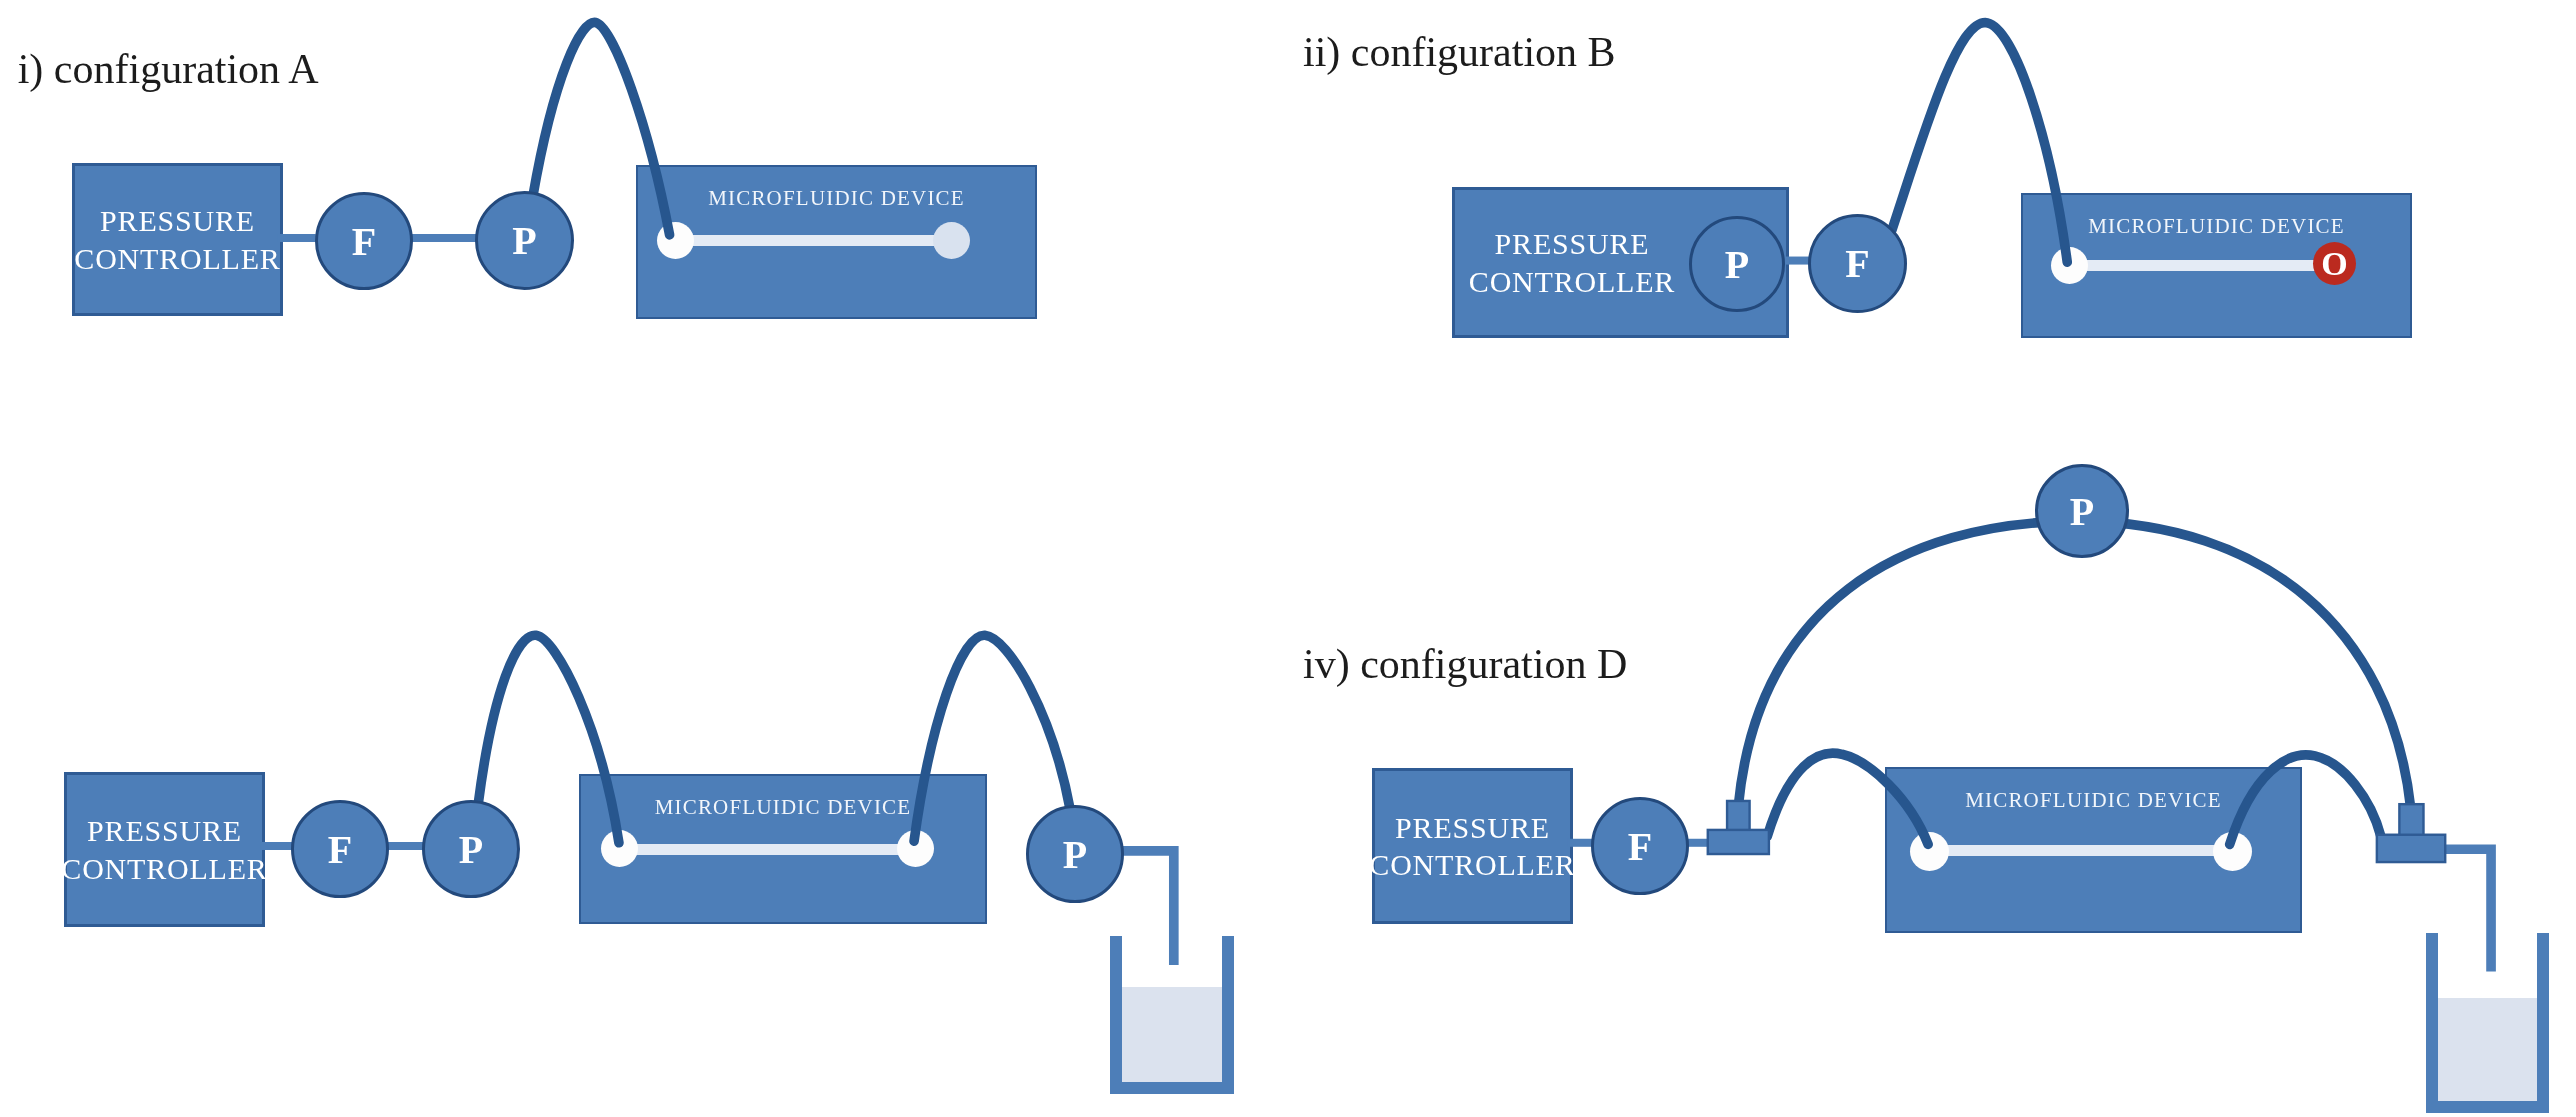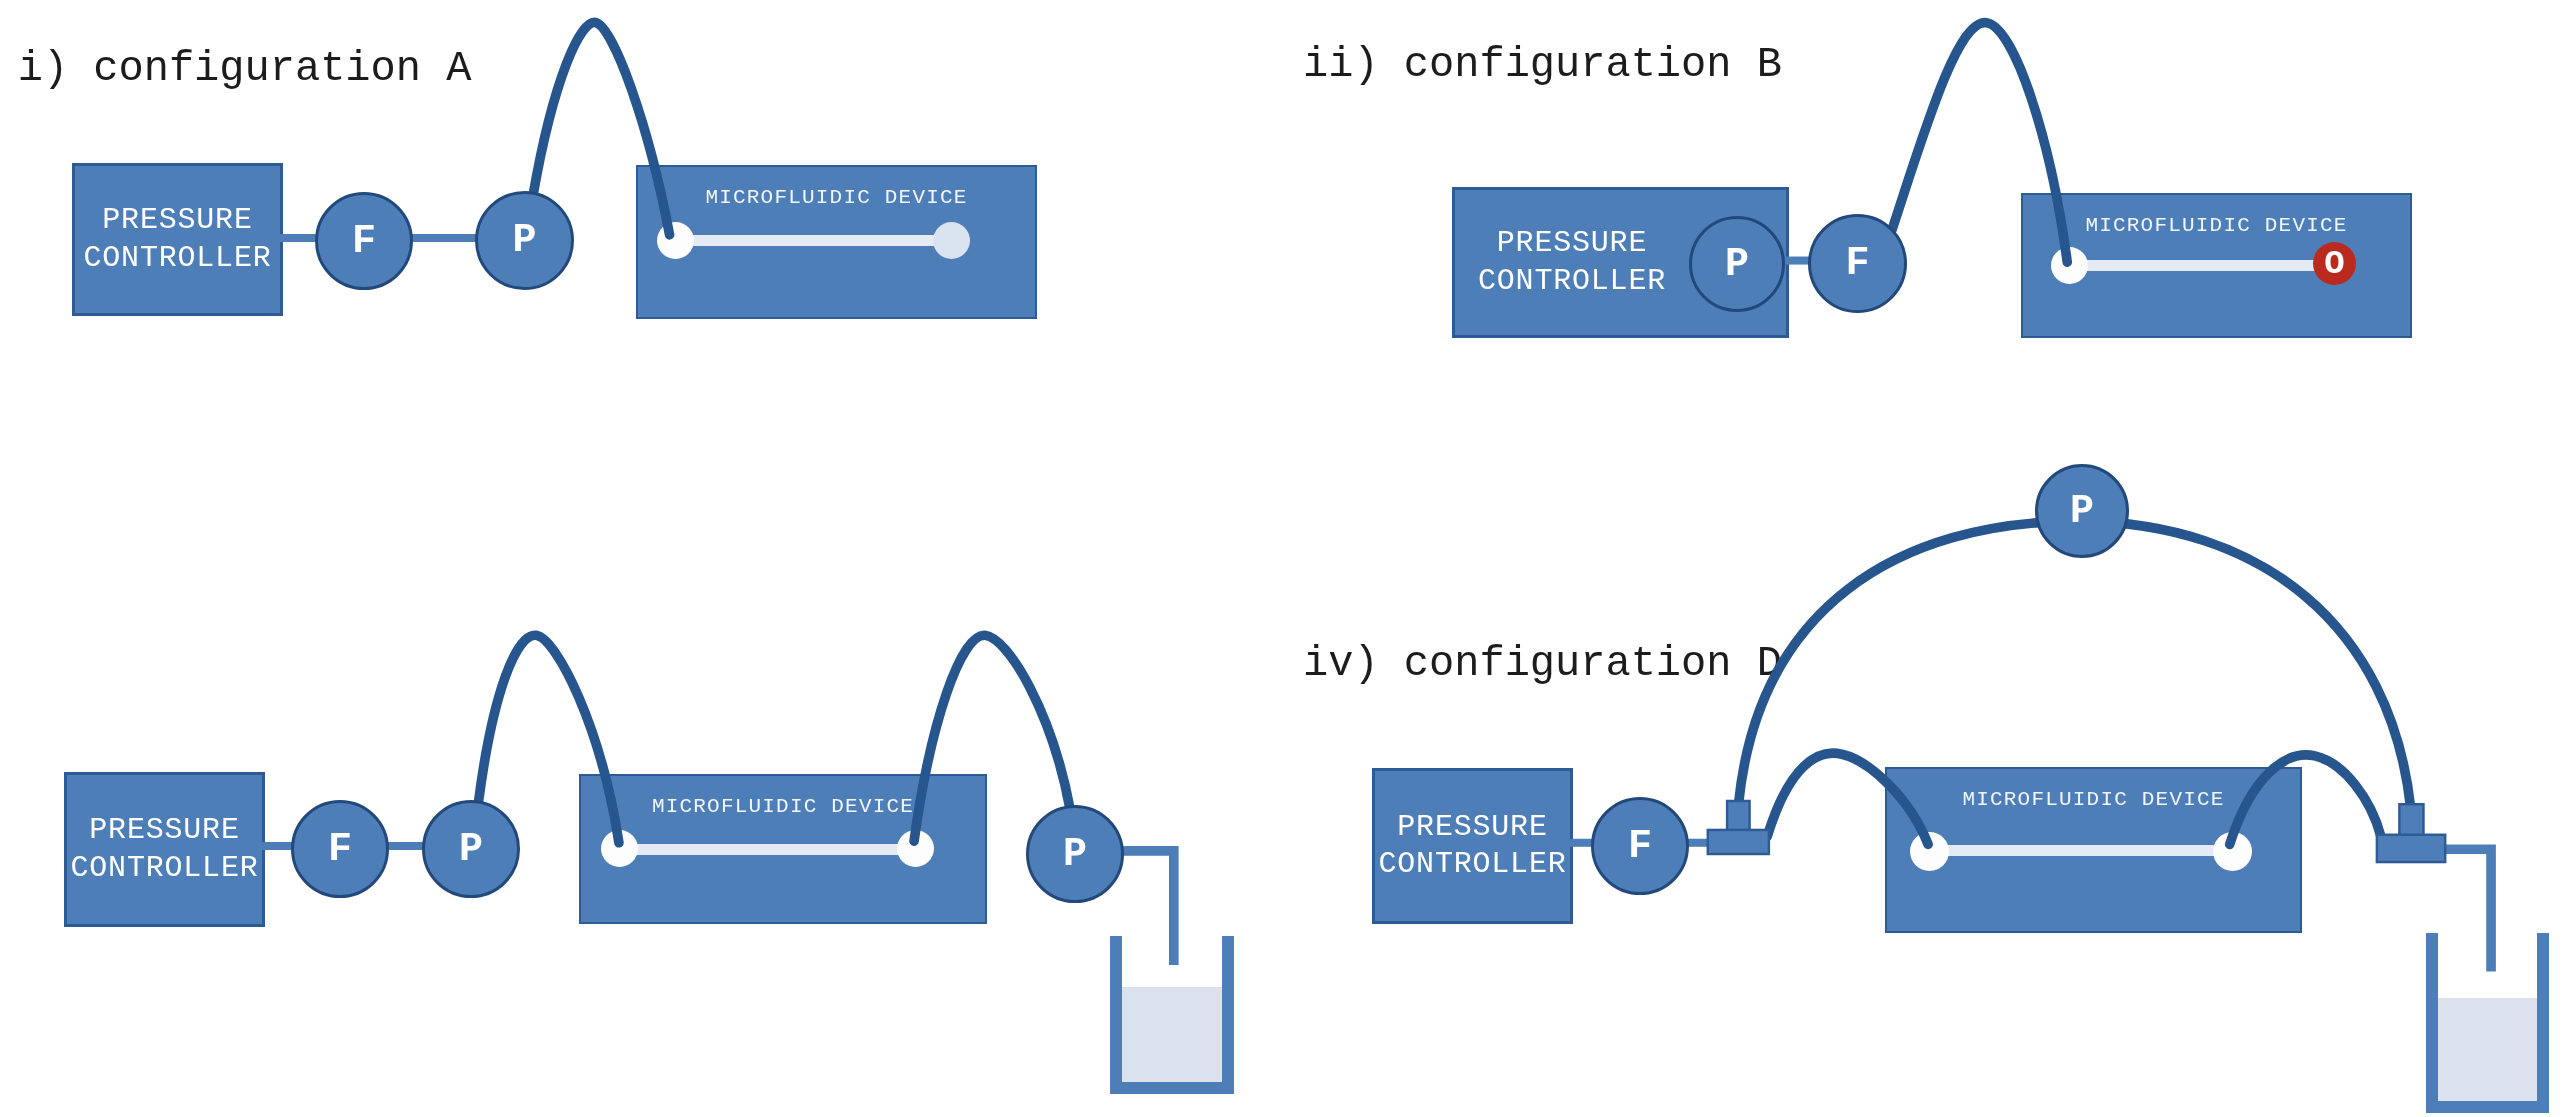--- a/index.html
+++ b/index.html
@@ -1,17 +1,17 @@
 <!DOCTYPE html>
 <html style="font-size:13px"><head>
 <meta charset="utf-8">
 <style>
   html,body{margin:0;padding:0;background:#ffffff;}
   .stage{position:relative;width:2576px;height:1117px;background:#ffffff;overflow:hidden;
-         font-family:Liberation Mono, monospace;}
+         font-family:Liberation Serif, serif;}
   .cfg-label{position:absolute;font-size:42px;color:#1c1c1c;white-space:nowrap;}
   .pc-box{position:absolute;background:#4d7eb8;border:3.2px solid #2f5b94;color:#ffffff;
           display:flex;flex-direction:column;align-items:center;justify-content:center;
           text-align:center;font-size:30px;line-height:1.25;letter-spacing:0.8px;z-index:1;}
   .device{position:absolute;background:#4d7eb8;border:2.4px solid #2f5b94;z-index:1;padding-left:31px;}
   .device-label{position:absolute;top:19.3px;left:0;right:0;text-align:center;color:#f2f6fb;
           font-size:21px;letter-spacing:1.2px;white-space:nowrap;}
   .channel{position:absolute;background:#e4ebf5;border-radius:4.8px;z-index:1;}
   .port{position:absolute;border-radius:50%;z-index:1;}
   .port.white{background:#fdfdfd;}
@@ -72,21 +72,21 @@
   <div class="node" style="left:475px;top:191px;width:93px;height:93px">
     <span>P</span>
   </div>
   <div class="device" style="left:636px;top:165px;width:366px;height:150px">
     <span class="device-label">MICROFLUIDIC DEVICE</span>
     <div class="channel" style="left:37px;top:68px;width:277px;height:11.3px"></div>
     <div class="port white" style="left:18.5px;top:55px;width:37px;height:37px"></div>
     <div class="port light" style="left:295px;top:55px;width:37px;height:37px"></div>
   </div>
 
-  <div class="cfg-label" style="left:1303px;top:41px">ii) configuration B</div>
+  <div class="cfg-label" style="left:1303px;top:28px">ii) configuration B</div>
   <div class="pc-box" style="left:1452px;top:187px;width:331px;height:145px">
     <span style="margin-right:97px">PRESSURE</span>
     <span style="margin-right:97px">CONTROLLER</span>
   </div>
   <div class="node" style="left:1689px;top:216px;width:90px;height:90px">
     <span>P</span>
   </div>
   <div class="node" style="left:1808px;top:214px;width:93px;height:93px">
     <span>F</span>
   </div>

